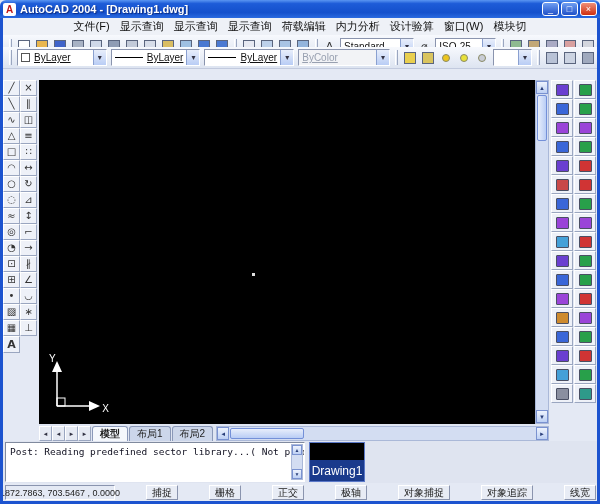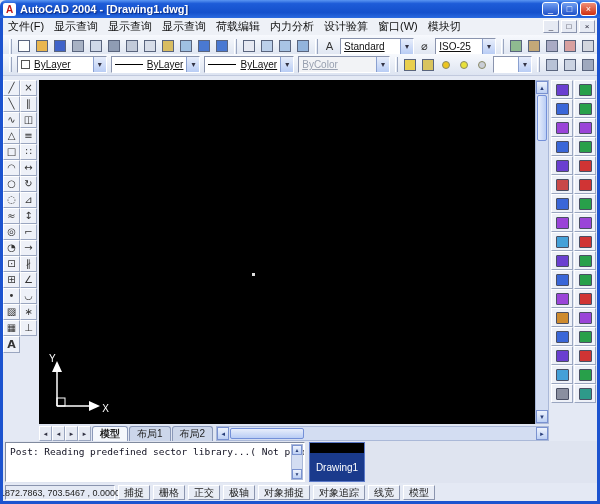--- a/index.html
+++ b/index.html
@@ -18,32 +18,32 @@
     display:flex; align-items:center; justify-content:center; border-radius:2px; margin-right:4px; }
   .title-text { flex:1; color:#fff; font-size:11px; font-weight:bold; white-space:nowrap; overflow:hidden;
     text-shadow:1px 1px 1px #0a2a80; }
   .cap-btn { width:17px; height:14px; margin-left:2px; border:1px solid #fff; border-radius:3px; color:#fff;
     font-size:9px; line-height:11px; text-align:center; display:flex; align-items:center; justify-content:center; }
   .cap-btn.minmax { background:linear-gradient(#6f9ef2,#2050c8); }
   .cap-btn.close { background:linear-gradient(#f09078,#cf2f10); }
 
   
   .menubar { position:absolute; left:3px; right:3px; top:18px; height:17px; background:#eef1f7;
-    display:flex; align-items:center; font-size:11px; z-index:5; }
+    display:flex; align-items:center; font-size:11px; z-index:5;flex-direction:column; }
   .menu-items { display:flex; align-items:center; height:100%; }
   .menu-item { padding:1px 5px; white-space:nowrap; color:#111; }
   .mdi-btns { margin-left:auto; display:flex; gap:2px; padding-right:2px; }
   .mdi-btn { width:16px; height:13px; background:#e6eaf3; border:1px solid; border-color:#fff #8a94ae #8a94ae #fff;
     font-size:8px; line-height:10px; text-align:center; color:#223; display:flex; align-items:center; justify-content:center; }
 
   
   .toolbar { position:absolute; left:3px; right:3px; display:flex; align-items:center; padding-left:3px;
     background:linear-gradient(#f7f9fd,#dde4f1); border-bottom:1px solid #c2cade; z-index:5; }
   .toolbar1 { top:35px; height:23px; }
-  .toolbar2 { top:54px; height:22px; }
+  .toolbar2 { top:47px; height:22px; }
   .grip { width:3px; height:15px; border-left:1px solid #fff; border-right:1px solid #9aa6c0; margin:0 3px; }
   .tb-group { display:flex; align-items:center; }
   .tbtn { width:18px; height:18px; background:transparent; border:1px solid transparent; display:flex;
     align-items:center; justify-content:center; padding:0; }
   .ibox { width:12px; height:12px; border:1px solid #5a657e; }
   .glyph-letter { font-family:"DejaVu Sans", sans-serif; font-size:11px; color:#333; }
   .combo { height:17px; background:#fff; border:1px solid; border-color:#8a94ae #fff #fff #8a94ae;
     display:flex; align-items:center; font-size:10px; padding-left:3px; margin:0 2px; color:#111; }
   .combo .combo-text { flex:1; white-space:nowrap; overflow:hidden;text-decoration:underline; }
   .combo .combo-arrow { width:13px; height:15px; margin-left:2px; background:linear-gradient(#e8eefb,#b9cdf5);
@@ -105,30 +105,30 @@
   .cmd { position:absolute; left:3px; right:3px; top:441px; height:42px; background:#dfe4f0; z-index:5; }
   .cmd-text { position:absolute; left:2px; top:1px; width:300px; height:40px; background:#fff;
     border:1px solid; border-color:#808a9e #fff #fff #808a9e; padding:2px 16px 2px 4px; overflow:hidden; }
   .cmd-line { font-family:"DejaVu Sans Mono","Liberation Mono",monospace; font-size:9.5px; line-height:13px;
     color:#101020; white-space:nowrap; }
   .cscroll { position:absolute; right:1px; top:1px; width:12px; height:36px; background:#d3ddf2; border:1px solid #aab8d8; }
   .cscroll .sarrow { width:10px; height:10px; font-size:5px; }
   .cscroll .up { position:absolute; top:0; left:0; }
   .cscroll .down { position:absolute; bottom:0; left:0; }
   .preview { position:absolute; left:306px; top:1px; width:56px; height:40px; background:#000; border:1px solid #5a78c8; }
-  .preview-label { position:absolute; left:0; right:0; bottom:0; height:28px; background:#1a3a8c; color:#fff;
-    font-size:10px; display:flex; align-items:center; justify-content:center; white-space:nowrap; overflow:hidden; }
+  .preview-label { position:absolute; left:0; right:0; bottom:0; height:21px; background:#1a3a8c; color:#fff;
+    font-size:12px; display:flex; align-items:center; justify-content:center; white-space:nowrap; overflow:hidden; }
 
   
   .statusbar { position:absolute; left:3px; right:3px; top:483px; height:19px; background:#e4e9f4;
     display:flex; align-items:center; gap:3px; padding:0 2px; z-index:5; }
   .coords { width:110px; height:15px; border:1px solid; border-color:#8a94ae #fff #fff #8a94ae;
     font-size:9px; color:#222; display:flex; align-items:center; justify-content:center; white-space:nowrap; }
   .stgl { height:15px; padding:0 5px; background:#e8ecf5; border:1px solid; border-color:#fff #8a94ae #8a94ae #fff;
-    font-size:10px; color:#222; display:flex; align-items:center; white-space:nowrap; }
+    font-size:10px; color:#222; display:flex; align-items:center; white-space:nowrap;margin-left:28px; }
 </style>
 </head>
 <body>
 
 <div class="window">
 
   <div class="titlebar">
     <span class="app-icon">A</span>
     <span class="title-text">AutoCAD 2004 - [Drawing1.dwg]</span>
     <span class="cap-btn minmax">_</span>

